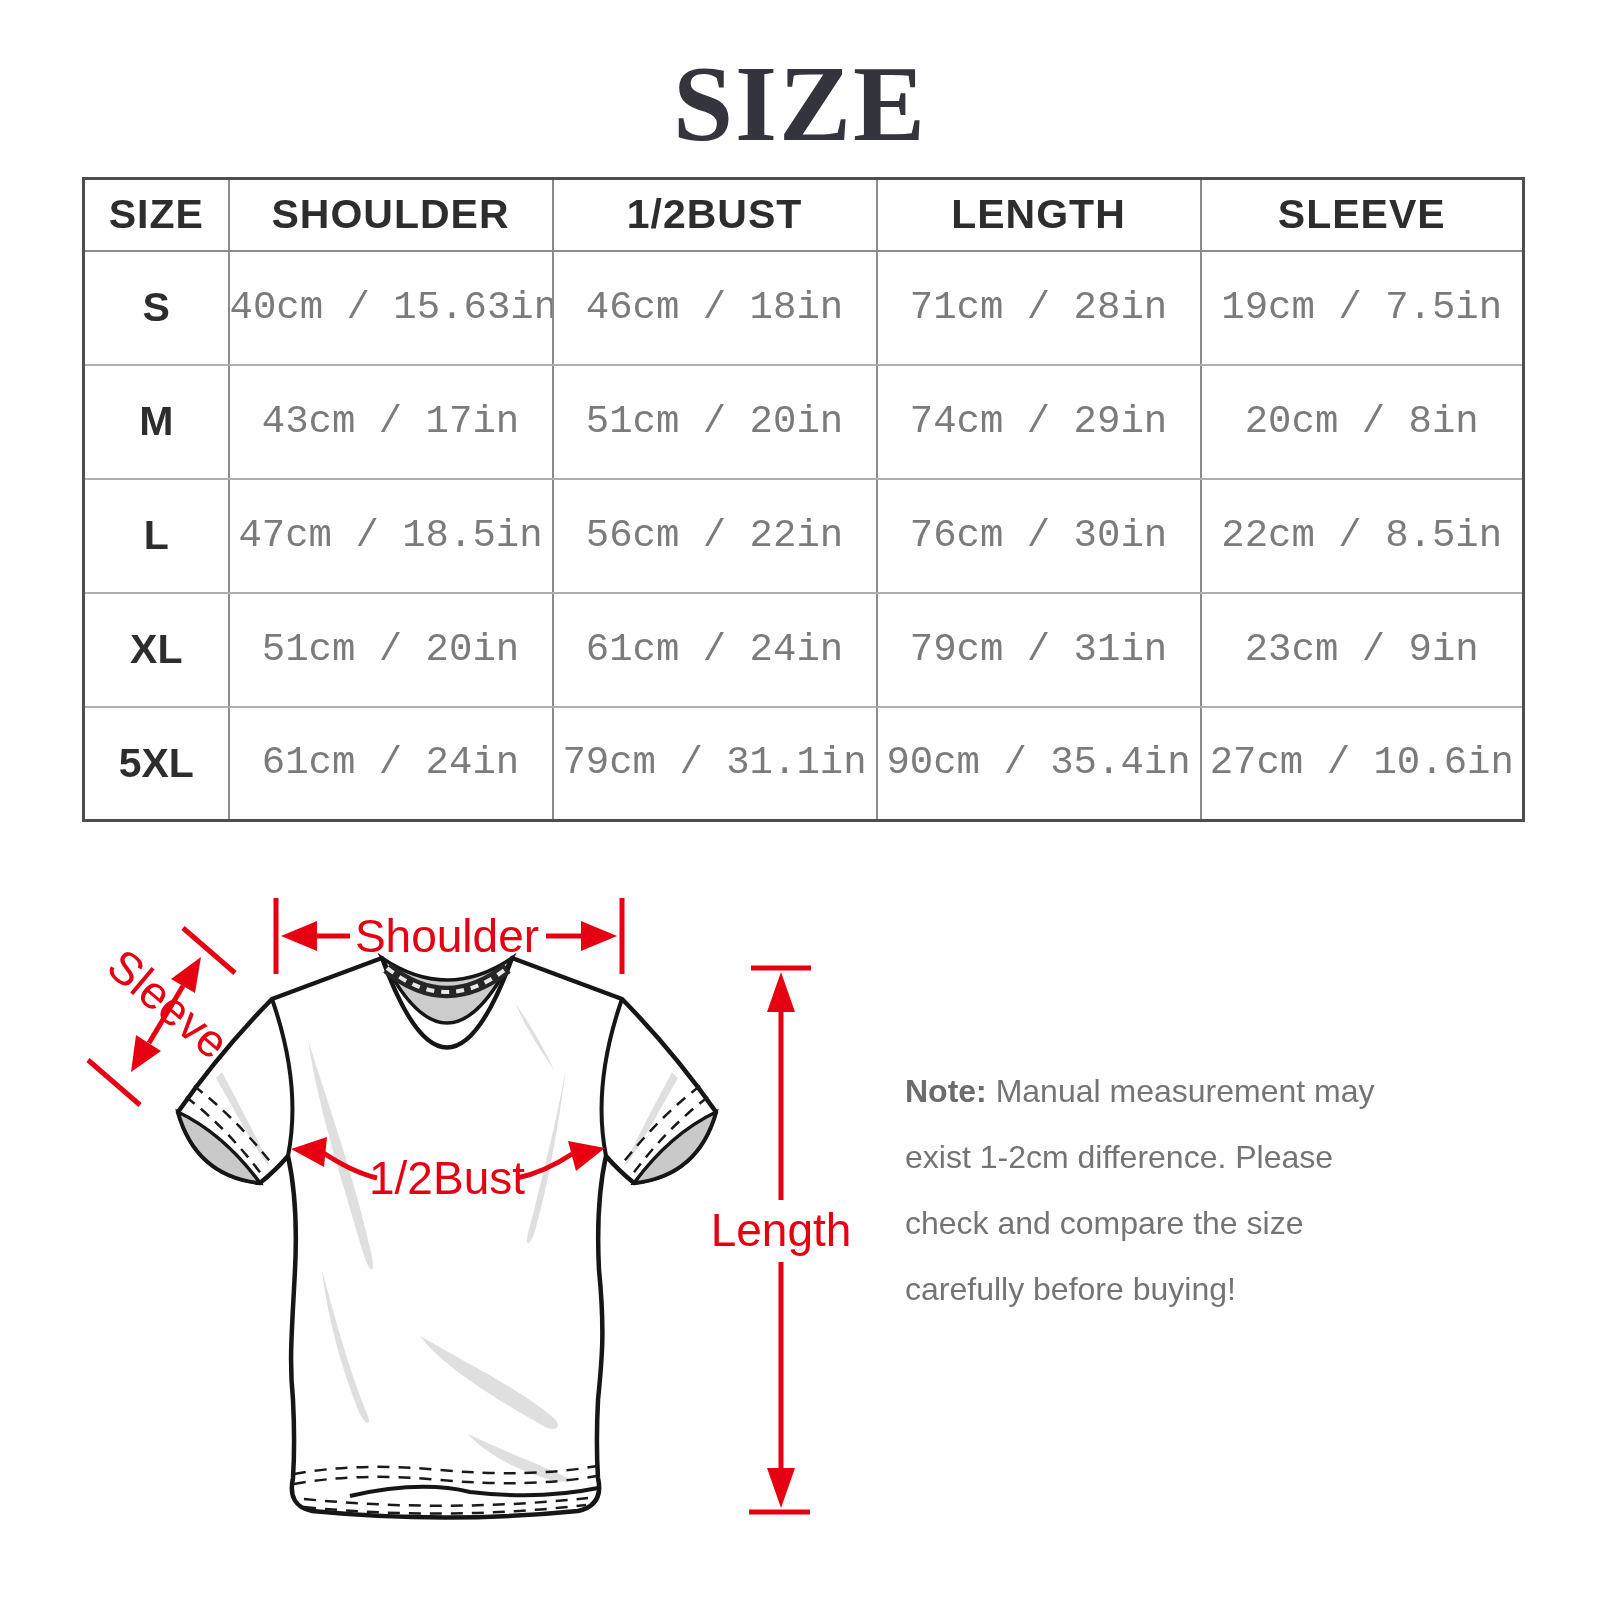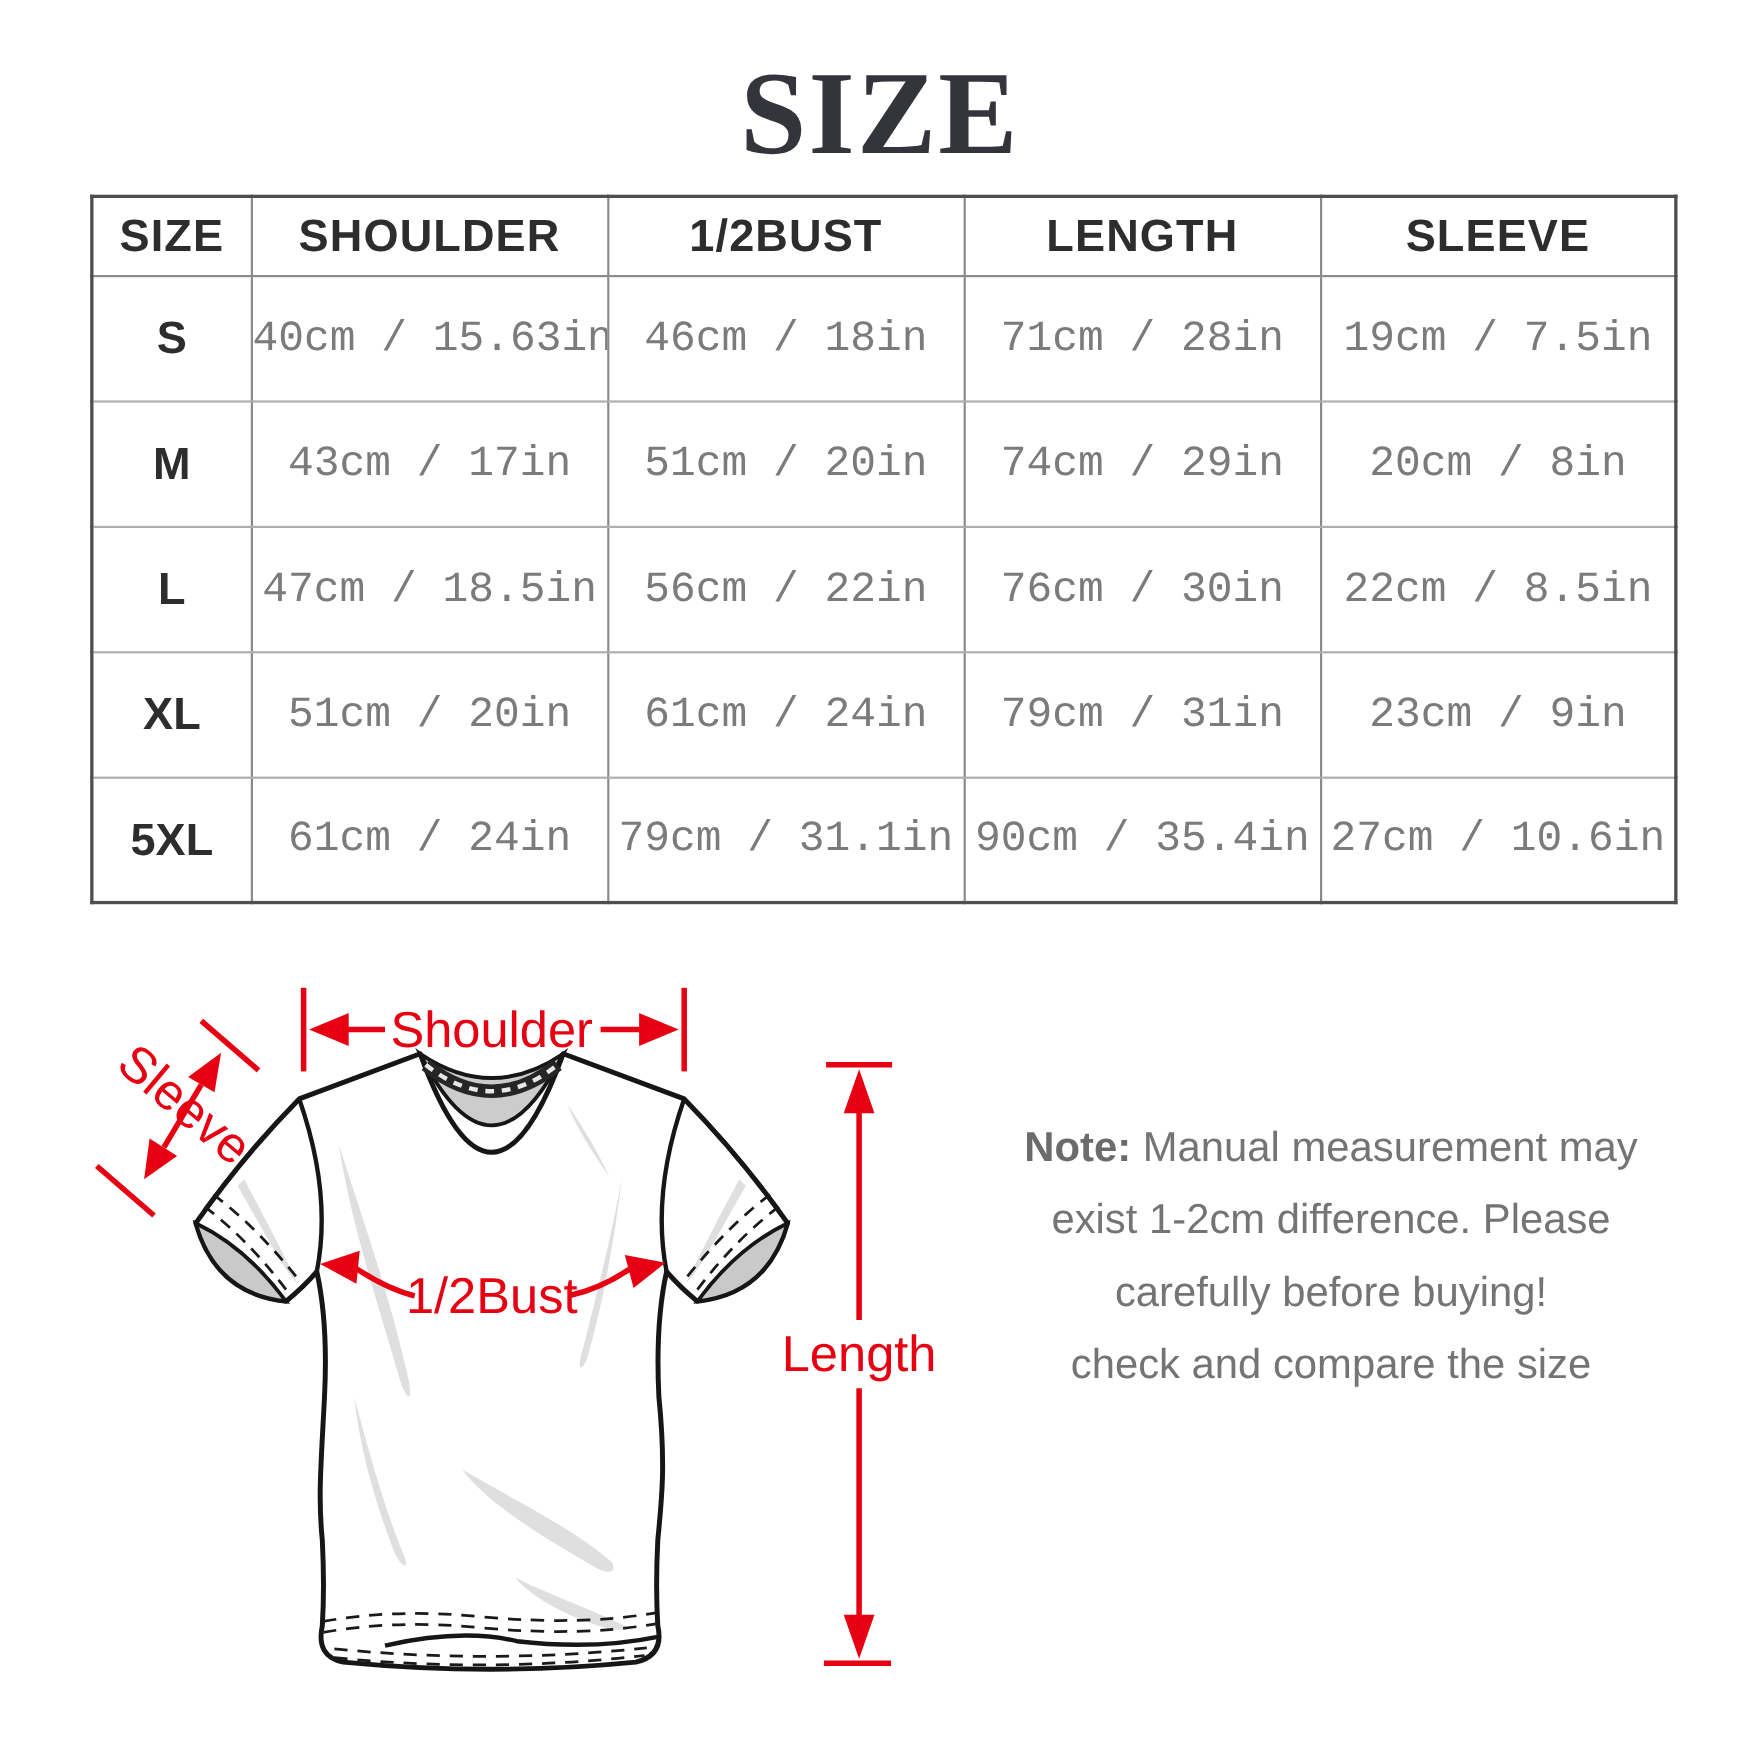--- a/index.html
+++ b/index.html
@@ -30,22 +30,22 @@
   .size-table th {
     font-size:41px; font-weight:bold; color:#2d2d2d; letter-spacing:1px;
     border-bottom:2px solid #8a8a8a;
   }
   .size-table td.c-size { font-size:41px; font-weight:bold; color:#2d2d2d; }
   .size-table td.c-val  { font-size:39px; font-weight:normal; color:#7b7b7b;font-family:Liberation Mono, monospace; }
 
   .diagram-svg { position:absolute; left:60px; top:860px; width:820px; height:740px; }
 
   .note-box {
-    position:absolute; left:905px; top:1010px; width:610px;
-    font-size:38px; line-height:66px; color:#747474;text-align:center;
+    position:absolute; left:905px; top:1058px; width:610px;
+    font-size:32px; line-height:66px; color:#747474;
   }
   .note-box b { font-weight:bold; color:#6b6b6b; }
   .note-line { white-space:nowrap; }
 </style>
 </head>
 <body>
 
 <div class="page-title">SIZE</div>
 
 <table class="size-table">
@@ -202,15 +202,15 @@
       <polygon points="781,1508 767,1468 795,1468" stroke="none"></polygon>
       <line x1="749" y1="1512" x2="810" y2="1512" stroke-width="5"></line>
       <text x="781" y="1246" text-anchor="middle" stroke="none">Length</text>
     </g>
   </g>
 </svg>
 
 <div class="note-box">
   <div class="note-line"><b>Note:</b> <span>Manual measurement may</span></div>
   <div class="note-line">exist 1-2cm difference. Please</div>
+  <div class="note-line">check and compare the size</div>
   <div class="note-line">carefully before buying!</div>
-  <div class="note-line">check and compare the size</div>
 </div>
 
 </body></html>

